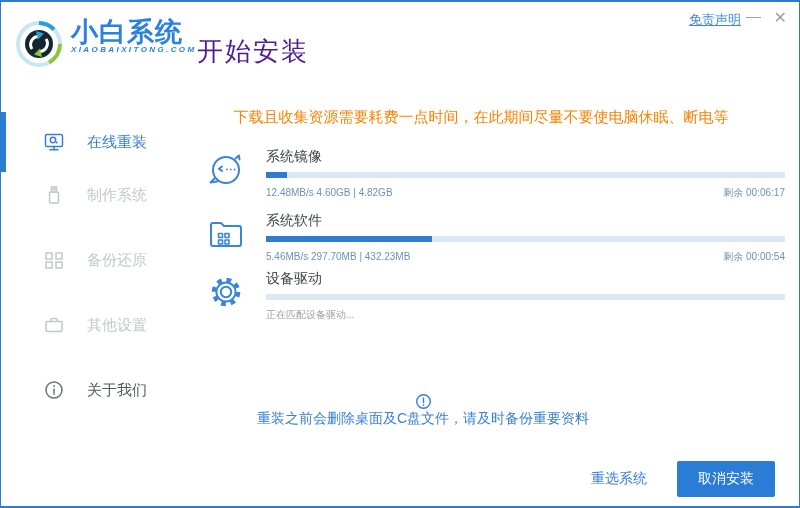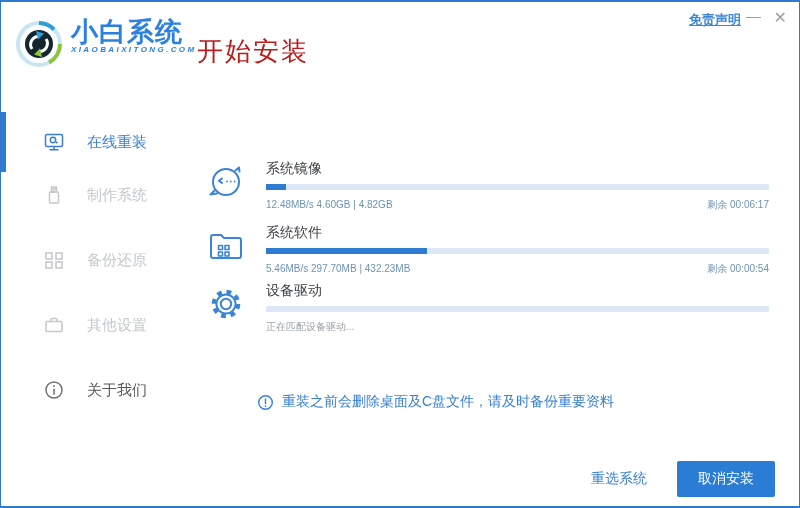--- a/index.html
+++ b/index.html
@@ -7,47 +7,47 @@
   .window{
     position:relative;width:800px;height:508px;background:#fff;
     border:1px solid #2e7ad1;border-top-width:2px;border-bottom-width:2px;
     overflow:hidden;
   }
   
   .logo-icon{position:absolute;left:14px;top:18px;width:48px;height:48px;}
   .logo-text{position:absolute;left:70px;top:17px;line-height:1;}
   .logo-title{font-size:27px;font-weight:bold;color:#2b80e1;letter-spacing:1px;}
   .logo-sub{font-size:8px;font-weight:bold;color:#2b80e1;letter-spacing:2.4px;margin-top:0;font-style:italic;}
-  .page-title{position:absolute;left:196px;top:32px;font-size:26px;color:#b91c1c;letter-spacing:2px;}
-  .disclaimer{position:absolute;right:58px;top:9px;font-size:13px;color:#3f87d6;text-decoration:underline;cursor:pointer;font-weight:bold;}
+  .page-title{position:absolute;left:196px;top:32px;font-size:26px;color:#4c1d95;letter-spacing:2px;}
+  .disclaimer{position:absolute;right:58px;top:9px;font-size:13px;color:#3f87d6;text-decoration:underline;cursor:pointer;}
   .win-btn{position:absolute;top:6px;font-size:15px;color:#9aa0a6;cursor:pointer;line-height:20px;}
   .btn-min{right:38px;top:4px;}
   .btn-close{right:12px;font-size:16px;}
   
   .side-item{position:absolute;left:0;width:190px;height:64px;display:flex;align-items:center;
     padding-left:42px;gap:22px;cursor:pointer;font-size:15px;color:#c4c8cc;}
   .side-item .s-icon{width:22px;height:22px;color:#c4c8cc;flex:0 0 auto;}
   .side-item.active{color:#3a80d2;}
   .side-item.active .s-icon{color:#3a80d2;}
   .side-item.dark{color:#55585c;}
   .side-item.dark .s-icon{color:#6e7277;}
   .side-item.active::before{content:"";position:absolute;left:0;top:2px;bottom:2px;width:5px;background:#2e7cd2;}
   
   .warning{position:absolute;left:190px;right:28px;top:106px;text-align:center;
     font-size:15px;color:#ff8000;}
-  .task{position:absolute;left:203px;right:30px;margin-top:12px;}
+  .task{position:absolute;left:203px;right:14px;}
   .task .t-icon{position:absolute;left:0;top:0;width:44px;height:44px;color:#3a85d8;}
   .t-body{margin-left:62px;}
   .t-name{font-size:14px;color:#3f4347;line-height:16px;}
   .t-bar{margin-top:8px;height:6px;background:#dce8f6;position:relative;}
   .t-fill{position:absolute;left:0;top:0;height:100%;background:#2e7cd2;}
   .t-stats{margin-top:7px;display:flex;justify-content:space-between;font-size:10px;color:#6d92b5;line-height:16px;}
   .t-stats.waiting{color:#9aa1a8;}
-  .note{position:absolute;left:256px;top:391px;display:flex;align-items:center;gap:8px;
-    font-size:14px;color:#3a80d2;}
+  .note{position:absolute;left:256px;top:391px;display:flex;align-items:center;
+    font-size:14px;color:#3a80d2;flex-direction:column;}
   .note-icon{width:17px;height:17px;flex:0 0 auto;color:#3a80d2;}
   
   .link-reselect{position:absolute;right:152px;top:468px;font-size:14px;color:#3a80d2;cursor:pointer;}
   .btn-cancel{position:absolute;right:24px;top:459px;width:98px;height:36px;background:#2b7cd4;
     color:#fff;font-size:14px;border:none;border-radius:2px;cursor:pointer;}
   svg{display:block;}
 </style>
 </head>
 <body>
 
@@ -121,20 +121,21 @@
     <span class="s-icon">
       <svg viewBox="0 0 22 22" width="22" height="22" fill="none" stroke="currentColor" stroke-width="1.5" stroke-linecap="round">
         <circle cx="11" cy="11" r="8"></circle>
         <path d="M11 10.2v5"></path>
         <circle cx="11" cy="7" r="0.9" fill="currentColor" stroke="none"></circle>
       </svg>
     </span>
     <span>关于我们</span>
   </div>
 
+  <div class="warning">下载且收集资源需要耗费一点时间，在此期间尽量不要使电脑休眠、断电等</div>
 
   <div class="task" style="top:146px">
     <span class="t-icon">
       <svg viewBox="0 0 44 44" width="44" height="44" fill="none" stroke="currentColor" stroke-width="2" stroke-linecap="round" stroke-linejoin="round">
         <circle cx="22" cy="22" r="13"></circle>
         <path d="M11 30 L6.5 34.5 L13 33.5"></path>
         <path d="M31.5 10.5 l3.5 -3 l0.5 4"></path>
         <path d="M18 18.5 l-3.2 2.2 l3.2 2.2"></path>
         <circle cx="23" cy="21.5" r="0.9" fill="currentColor" stroke="none"></circle>
         <circle cx="26.8" cy="21.5" r="0.9" fill="currentColor" stroke="none"></circle>

